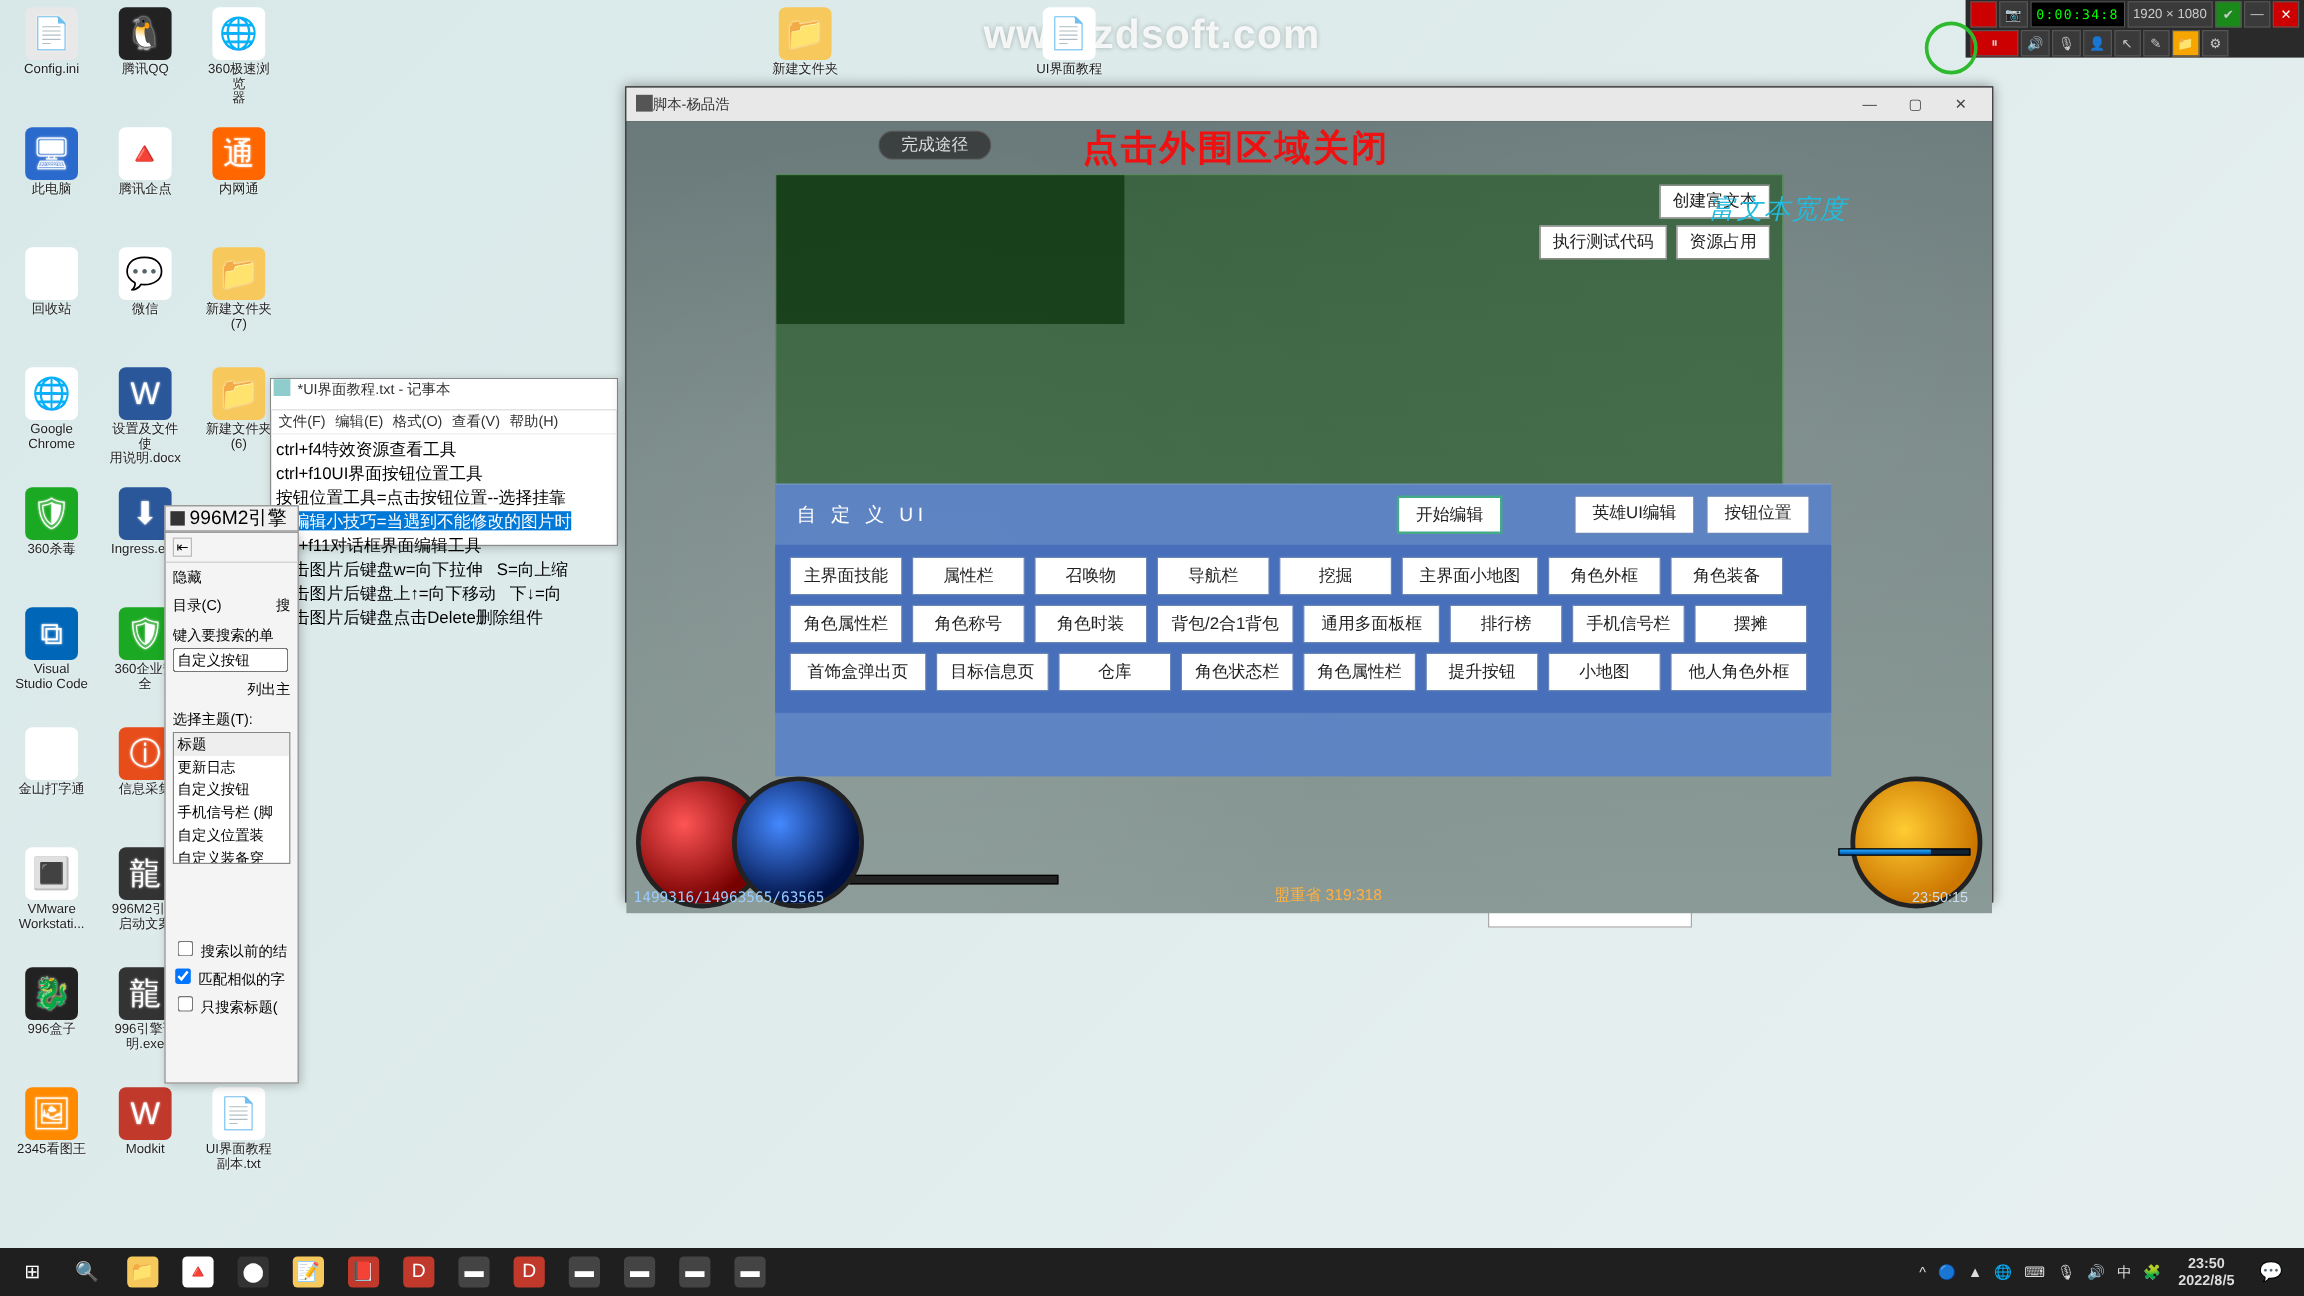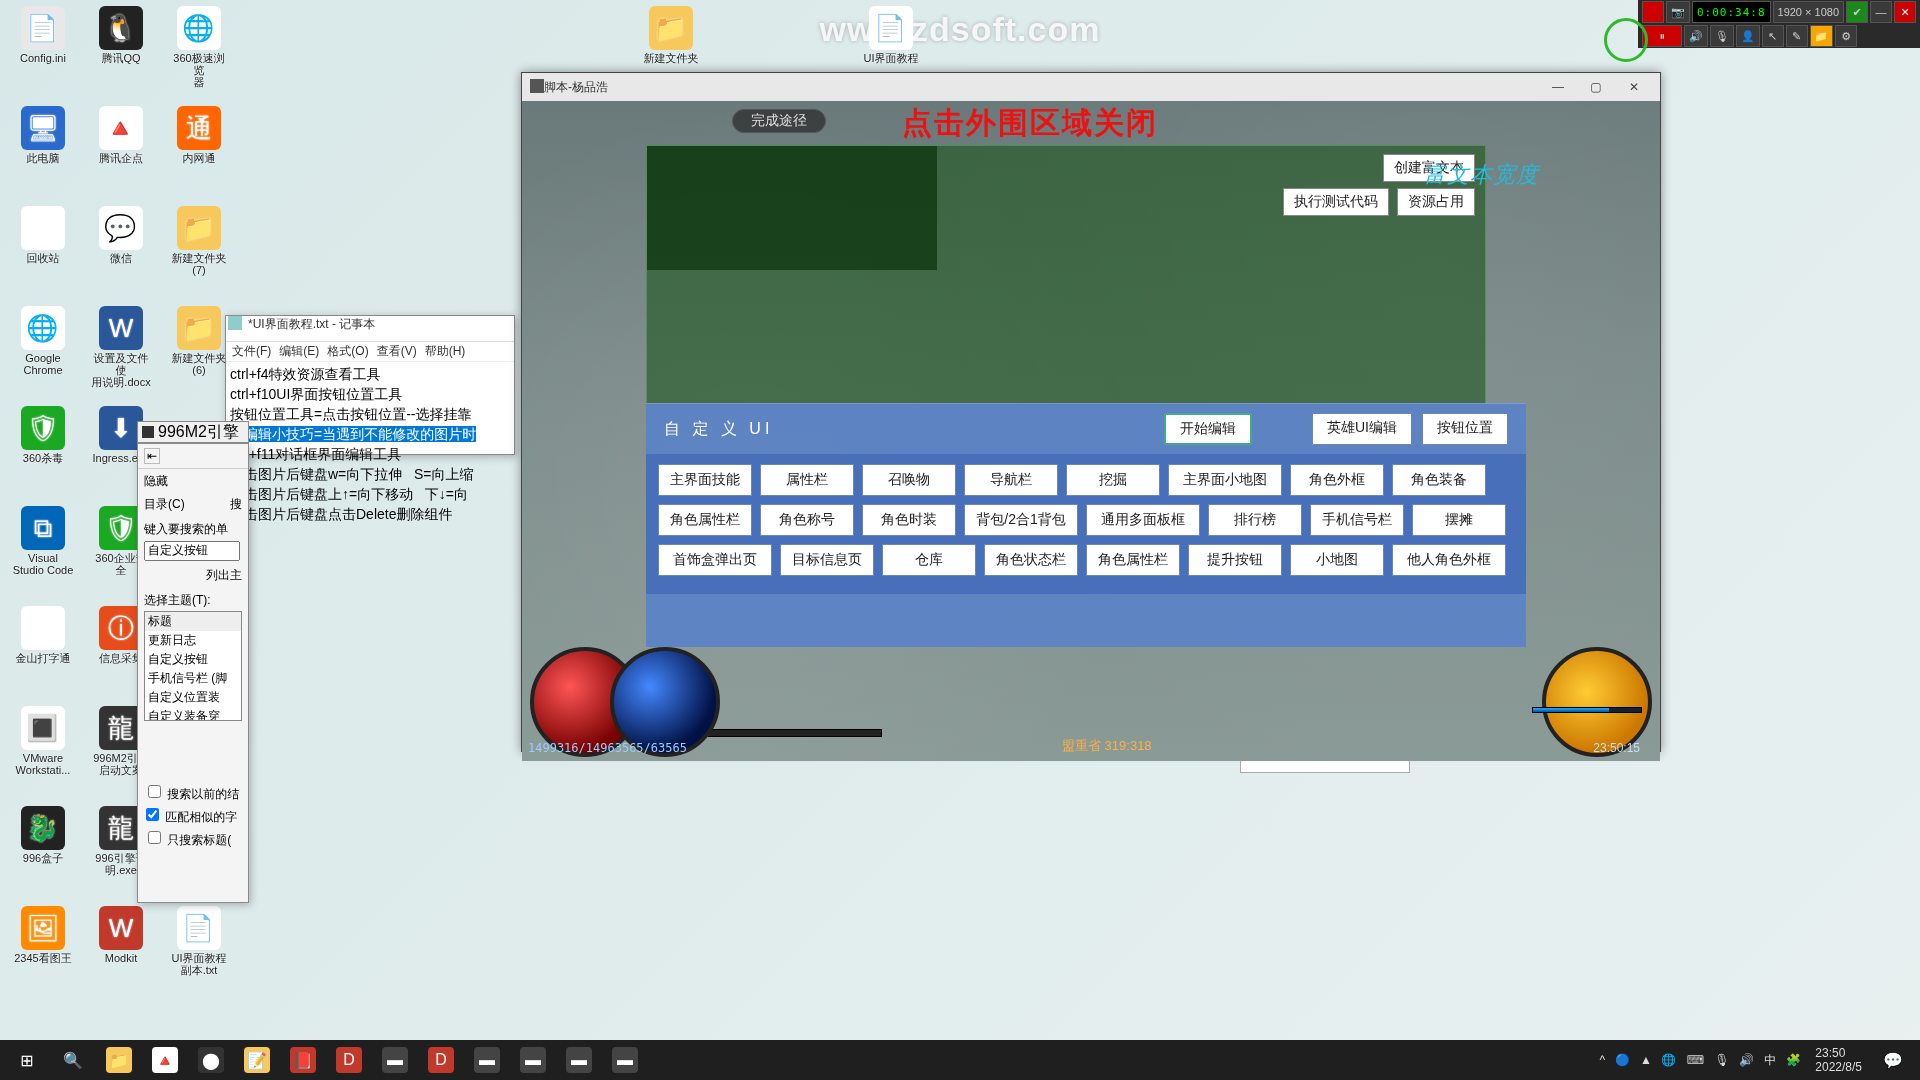--- a/index.html
+++ b/index.html
@@ -68,21 +68,21 @@
   .orb{position:absolute;bottom:4px;width:110px;height:110px;border-radius:50%;border:4px solid #222;}
   .orb.red{left:8px;background:radial-gradient(circle at 35% 35%,#f55,#700 70%);}
   .orb.blue{left:88px;background:radial-gradient(circle at 35% 35%,#48f,#014 70%);}
   .orb.sun{right:8px;background:radial-gradient(circle at 40% 40%,#ffcc33,#cc7700 70%);}
   
   .taskbar{position:absolute;left:0;right:0;bottom:0;height:40px;background:#1f1f1f;display:flex;align-items:center;padding:0 4px;color:#ddd;}
   .taskbar .tb{width:46px;height:40px;display:flex;align-items:center;justify-content:center;cursor:pointer;}
   .taskbar .ic2{width:26px;height:26px;border-radius:4px;display:flex;align-items:center;justify-content:center;font-size:16px;}
   .taskbar .spacer{flex:1;}
   .taskbar .tray{display:flex;align-items:center;gap:10px;font-size:12px;padding-right:6px;}
-  .taskbar .clock{text-align:left;line-height:14px;font-size:12px;padding:0 8px;}
+  .taskbar .clock{text-align:center;line-height:14px;font-size:12px;padding:0 8px;font-weight:bold;}
 </style>
 </head>
 <body>
 
 <div class="desktop">
   <div class="watermark">www.zdsoft.com</div>
 
   <div id="dicons">
       <div class="dicon" style="left: 12px; top: 6px;">
         <div class="ic" style="background:#e8e8e8">📄</div>

